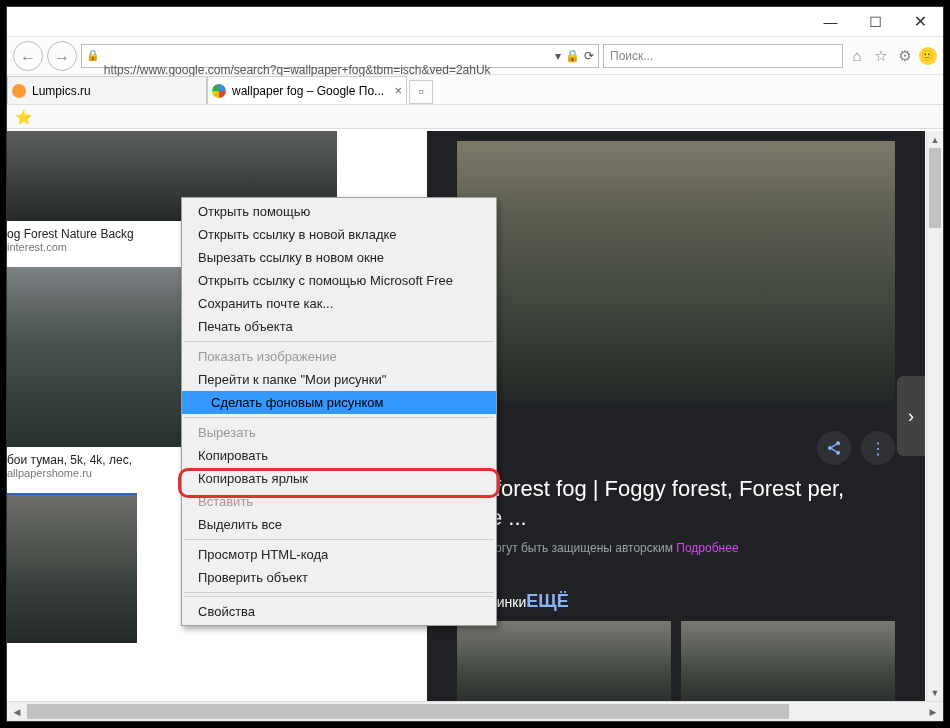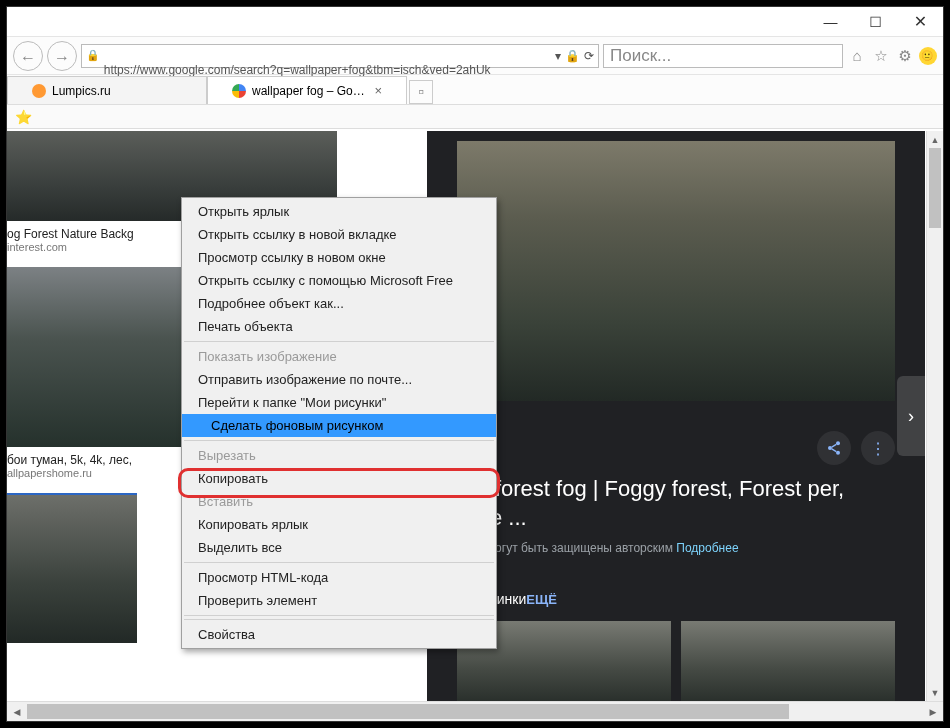--- a/index.html
+++ b/index.html
@@ -9,26 +9,26 @@
 
 .titlebar { height: 30px; display: flex; justify-content: flex-end; align-items: center; border-bottom: 1px solid #e5e5e5; }
 .win-btn { width: 45px; height: 30px; display: flex; align-items: center; justify-content: center; font-size: 14px; color: #333; }
 .win-btn.close { font-size: 16px; }
 
 .toolbar { height: 38px; display: flex; align-items: center; padding: 0 6px; gap: 4px; border-bottom: 1px solid #e5e5e5; background: #fcfcfc; }
 .nav-btn { width: 30px; height: 30px; border-radius: 50%; border: 1px solid #bbb; display: flex; align-items: center; justify-content: center; color: #888; }
 .url-bar { flex: 1; height: 24px; border: 1px solid #bbb; display: flex; align-items: center; padding: 0 4px; background: #fff; font-size: 12px; color: #555; gap: 4px; }
 .url-bar .lock { font-size: 11px; }
 .url-bar .url-text { flex: 1; white-space: nowrap; overflow: hidden; margin-top: 28px; }
-.search-bar { width: 240px; height: 24px; border: 1px solid #bbb; display: flex; align-items: center; padding: 0 6px; background: #fff; font-size: 17px; color: #888; }
+.search-bar { width: 240px; height: 24px; border: 1px solid #bbb; display: flex; align-items: center; padding: 0 6px; background: #fff; font-size: 12px; color: #888; }
 .tb-icon { width: 20px; height: 20px; display: flex; align-items: center; justify-content: center; color: #888; font-size: 15px; }
 .smiley { width: 18px; height: 18px; border-radius: 50%; background: #ffd633; display: flex; align-items: center; justify-content: center; font-size: 10px; }
 
 .tabstrip { height: 30px; display: flex; align-items: flex-end; background: #fcfcfc; border-bottom: 1px solid #ddd; }
-.tab { height: 28px; min-width: 200px; max-width: 200px; border: 1px solid #ccc; border-bottom: none; display: flex; align-items: center; padding: 0 24px; font-size: 12px; background: #f4f4f4; gap: 6px; }
+.tab { height: 28px; min-width: 200px; max-width: 200px; border: 1px solid #ccc; border-bottom: none; display: flex; align-items: center; padding: 0 4px; font-size: 12px; background: #f4f4f4; gap: 6px; }
 .tab.active { background: #fff; }
 .tab .favicon { width: 14px; height: 14px; border-radius: 50%; }
 .tab .fav-orange { background: #ff9933; }
 .tab .fav-g { background: conic-gradient(#4285F4 0 25%, #EA4335 0 50%, #FBBC05 0 75%, #34A853 0 100%); }
 .tab .tab-title { flex: 1; white-space: nowrap; overflow: hidden; text-overflow: ellipsis; }
 .tab .tab-close { color: #666; font-size: 13px; }
 .newtab { width: 24px; height: 24px; border: 1px solid #ccc; margin-left: 2px; display: flex; align-items: center; justify-content: center; color: #888; }
 
 .bmbar { height: 24px; border-bottom: 1px solid #ddd; display: flex; align-items: center; padding: 0 8px; background: #fafafa; }
 .bm-star { color: #e6c200; font-size: 14px; }
@@ -46,24 +46,24 @@
 .right-panel { position: absolute; left: 420px; right: 18px; top: 0; bottom: 0; background: #202124; }
 .preview { position: absolute; left: 30px; right: 30px; top: 10px; height: 260px; background: linear-gradient(180deg, #7d7a6a 0%, #5b5c4f 30%, #3a4239 70%, #222925 100%); }
 .preview-nav { position: absolute; top: 50%; transform: translateY(-50%); width: 28px; height: 80px; background: rgba(255,255,255,.15); display: flex; align-items: center; justify-content: center; color: #fff; font-size: 18px; }
 .preview-nav.left { left: 0; border-radius: 0 6px 6px 0; }
 .preview-nav.right { right: 0; border-radius: 6px 0 0 6px; }
 .meta-row { position: absolute; top: 300px; left: 30px; right: 30px; display: flex; align-items: center; color: #bdc1c6; font-size: 13px; }
 .meta-row .spacer { flex: 1; }
 .circle-btn { width: 34px; height: 34px; border-radius: 50%; background: #303134; display: flex; align-items: center; justify-content: center; margin-left: 10px; color: #8ab4f8; font-size: 16px; }
 .panel-title { position: absolute; top: 344px; left: 30px; right: 30px; font-size: 22px; color: #fff; line-height: 1.3; }
 .panel-sub { position: absolute; top: 410px; left: 30px; right: 30px; font-size: 12px; color: #9aa0a6; }
-.panel-sub .more { color: #7dd3fc; }
+.panel-sub .more { color: #d946ef; }
 .panel-row2 { position: absolute; top: 460px; left: 30px; right: 30px; display: flex; align-items: center; }
 .panel-row2 .rel { color: #fff; font-size: 14px; }
-.panel-row2 .more-link { color: #8ab4f8; font-size: 13px; font-weight: 600; }
+.panel-row2 .more-link { color: #8ab4f8; font-size: 18px; font-weight: 600; }
 .rel-thumbs { position: absolute; top: 490px; left: 30px; right: 30px; height: 80px; display: flex; gap: 10px; }
 .rel-thumbs > div { flex: 1; background: linear-gradient(180deg, #787a73 0%, #454a44 60%, #2a302c 100%); }
 
 .vscroll { position: absolute; right: 0; top: 0; bottom: 0; width: 17px; background: #f0f0f0; border-left: 1px solid #ddd; }
 .vscroll .btn { height: 17px; display: flex; align-items: center; justify-content: center; color: #666; font-size: 9px; background: #f0f0f0; }
 .vscroll .thumb { position: absolute; top: 17px; left: 2px; right: 2px; height: 80px; background: #c1c1c1; width: auto; }
 
 .hscroll { position: absolute; left: 0; right: 0; bottom: 0; height: 20px; background: #f0f0f0; border-top: 1px solid #ddd; display: flex; }
 .hscroll .btn { width: 20px; display: flex; align-items: center; justify-content: center; color: #666; font-size: 9px; }
 .hscroll .track { flex: 1; position: relative; }
@@ -177,39 +177,38 @@
 
   <div class="hscroll">
     <div class="btn">◀</div>
     <div class="track">
         <div class="th"></div>
       </div>
     <div class="btn">▶</div>
   </div>
 
   <div class="ctx" id="ctx">
-      <div class="mi">Открыть ярлык</div>
+      <div class="mi">Открыть помощью</div>
       <div class="mi">Открыть ссылку в новой вкладке</div>
-      <div class="mi">Просмотр ссылку в новом окне</div>
+      <div class="mi">Вырезать ссылку в новом окне</div>
       <div class="mi">Открыть ссылку с помощью Microsoft Free</div>
-      <div class="mi">Подробнее объект как...</div>
+      <div class="mi">Сохранить почте как...</div>
       <div class="mi">Печать объекта</div>
       <div class="sep"></div>
       <div class="mi disabled">Показать изображение</div>
-      <div class="mi">Отправить изображение по почте...</div>
       <div class="mi">Перейти к папке "Мои рисунки"</div>
       <div class="mi hl">Сделать фоновым рисунком</div>
       <div class="sep"></div>
       <div class="mi disabled">Вырезать</div>
       <div class="mi">Копировать</div>
+      <div class="mi">Копировать ярлык</div>
       <div class="mi disabled">Вставить</div>
-      <div class="mi">Копировать ярлык</div>
       <div class="mi">Выделить все</div>
       <div class="sep"></div>
       <div class="mi">Просмотр HTML-кода</div>
-      <div class="mi">Проверить элемент</div>
+      <div class="mi">Проверить объект</div>
       <div class="sep"></div>
       <div class="sep"></div>
       <div class="mi">Свойства</div>
       <div class="highlight-ring" style="top: 270px;"></div>
     </div>
 
 </div>
 
 </body></html>

